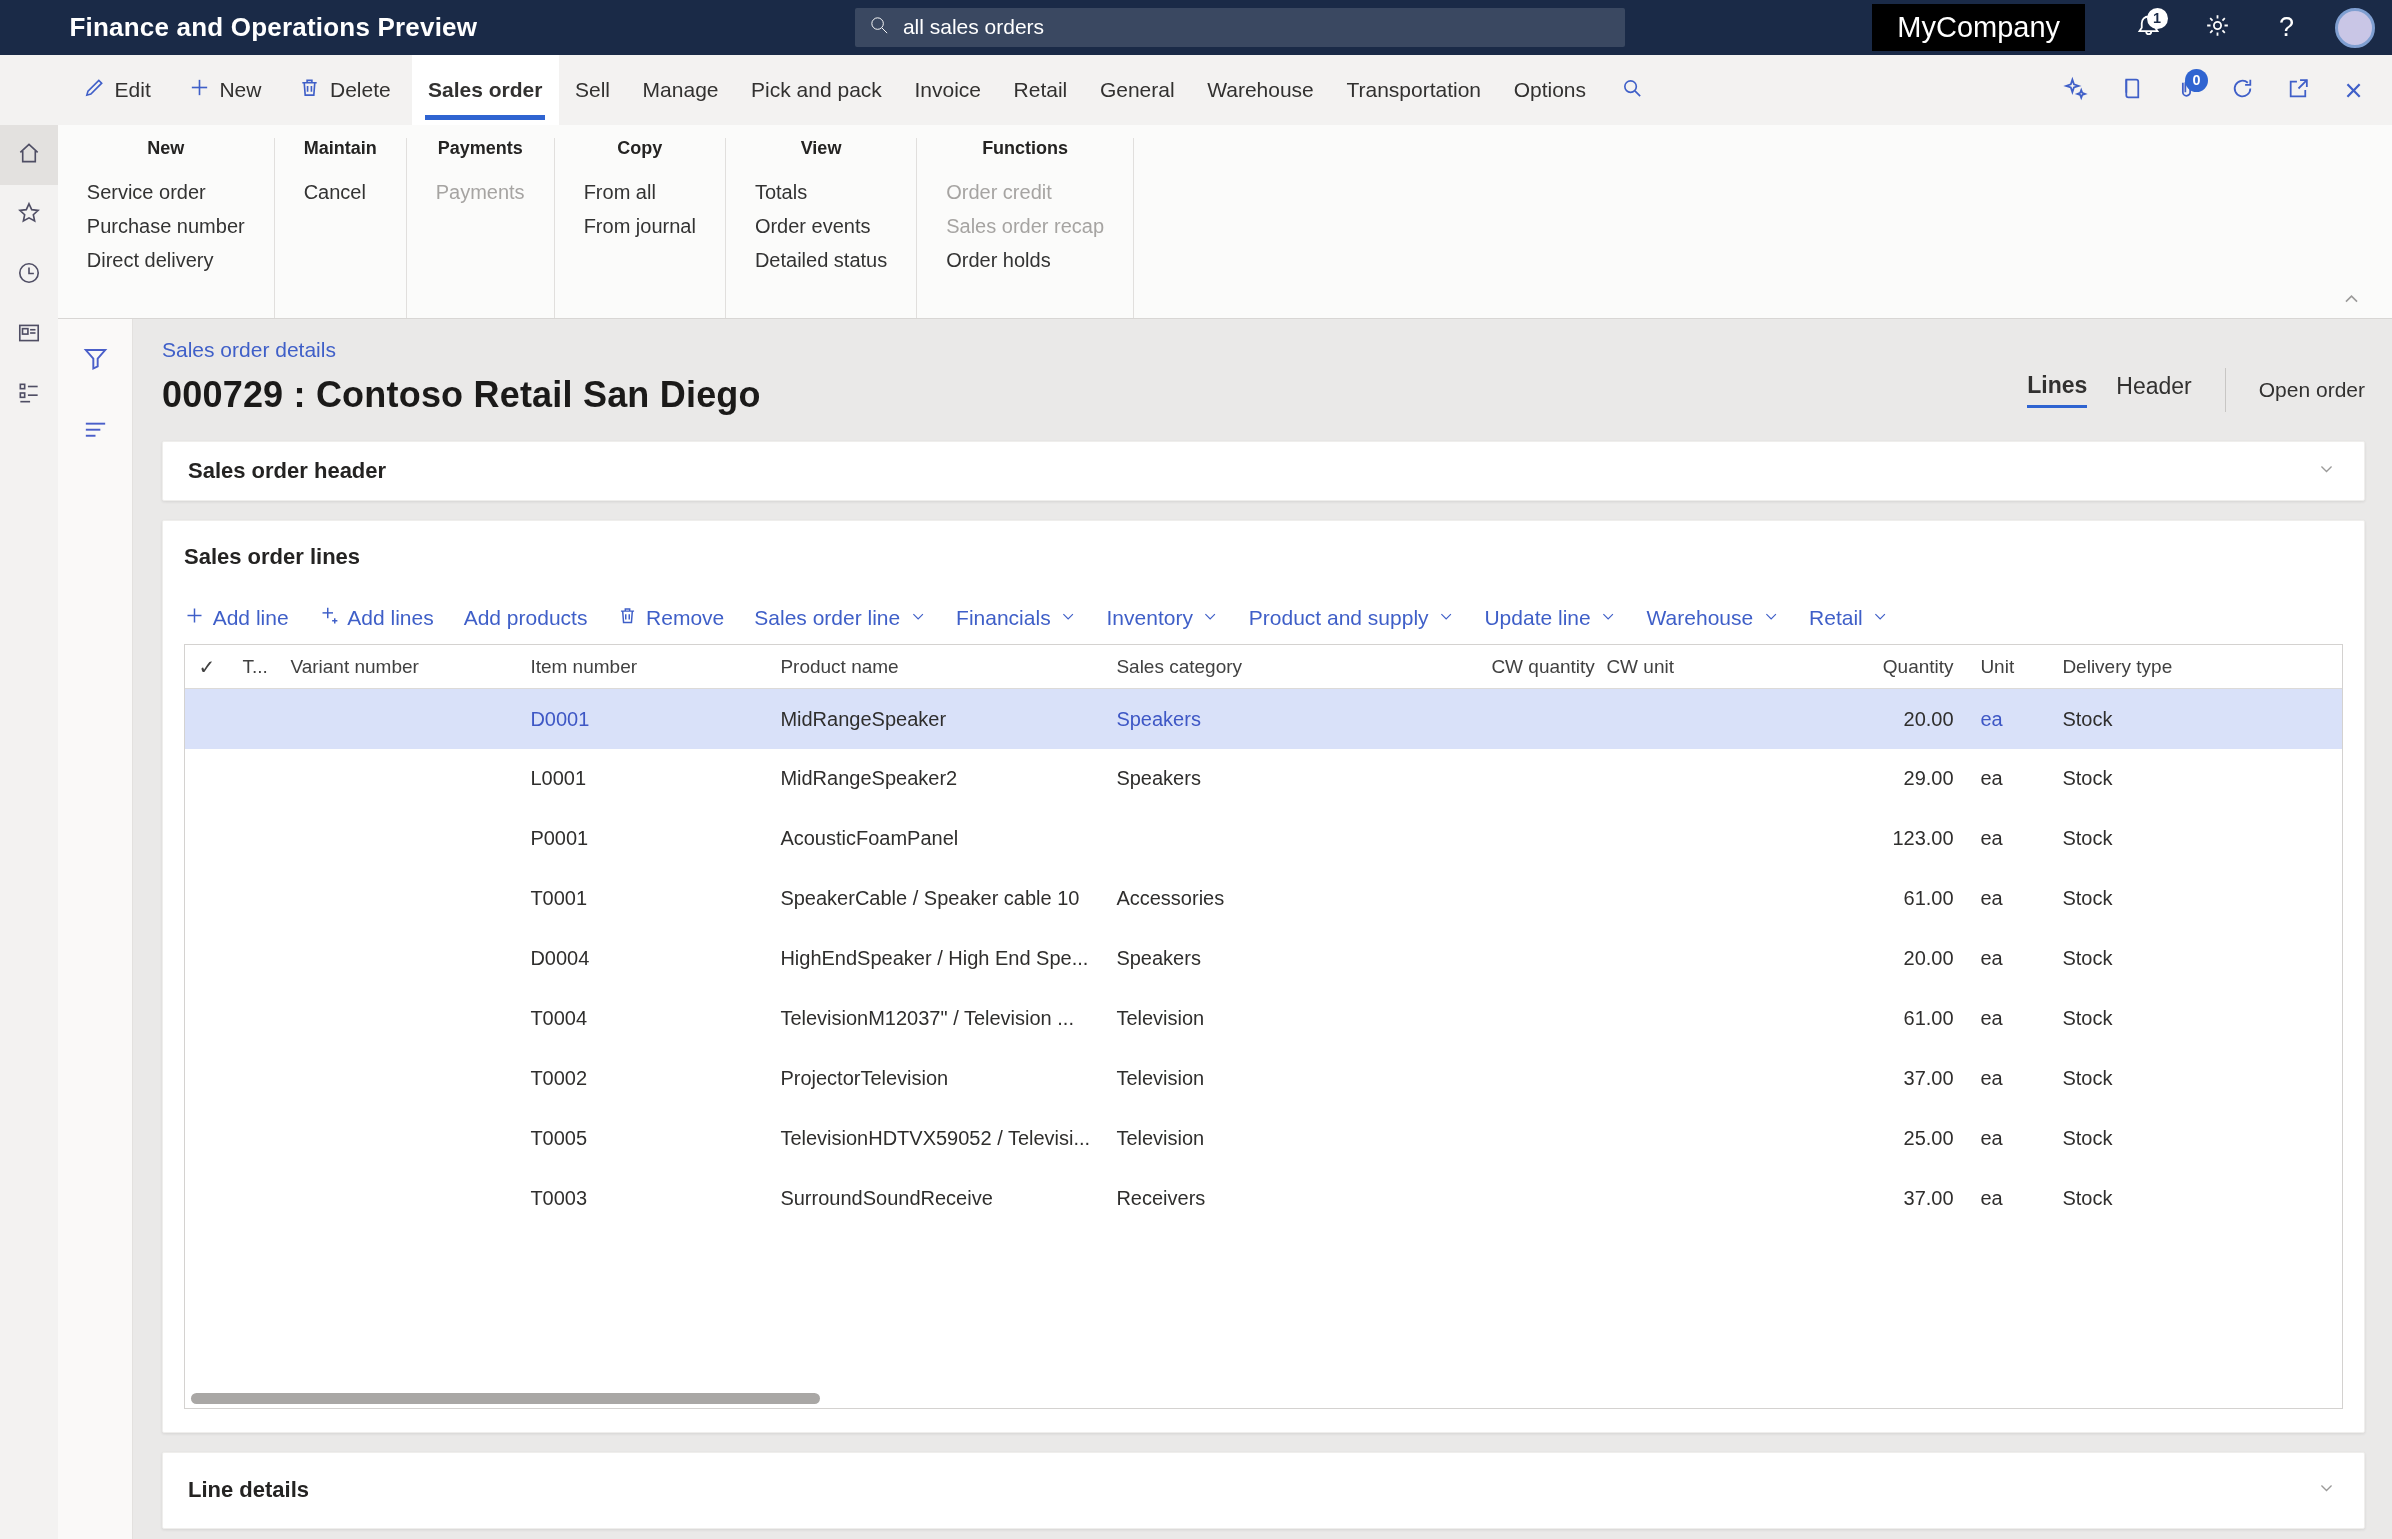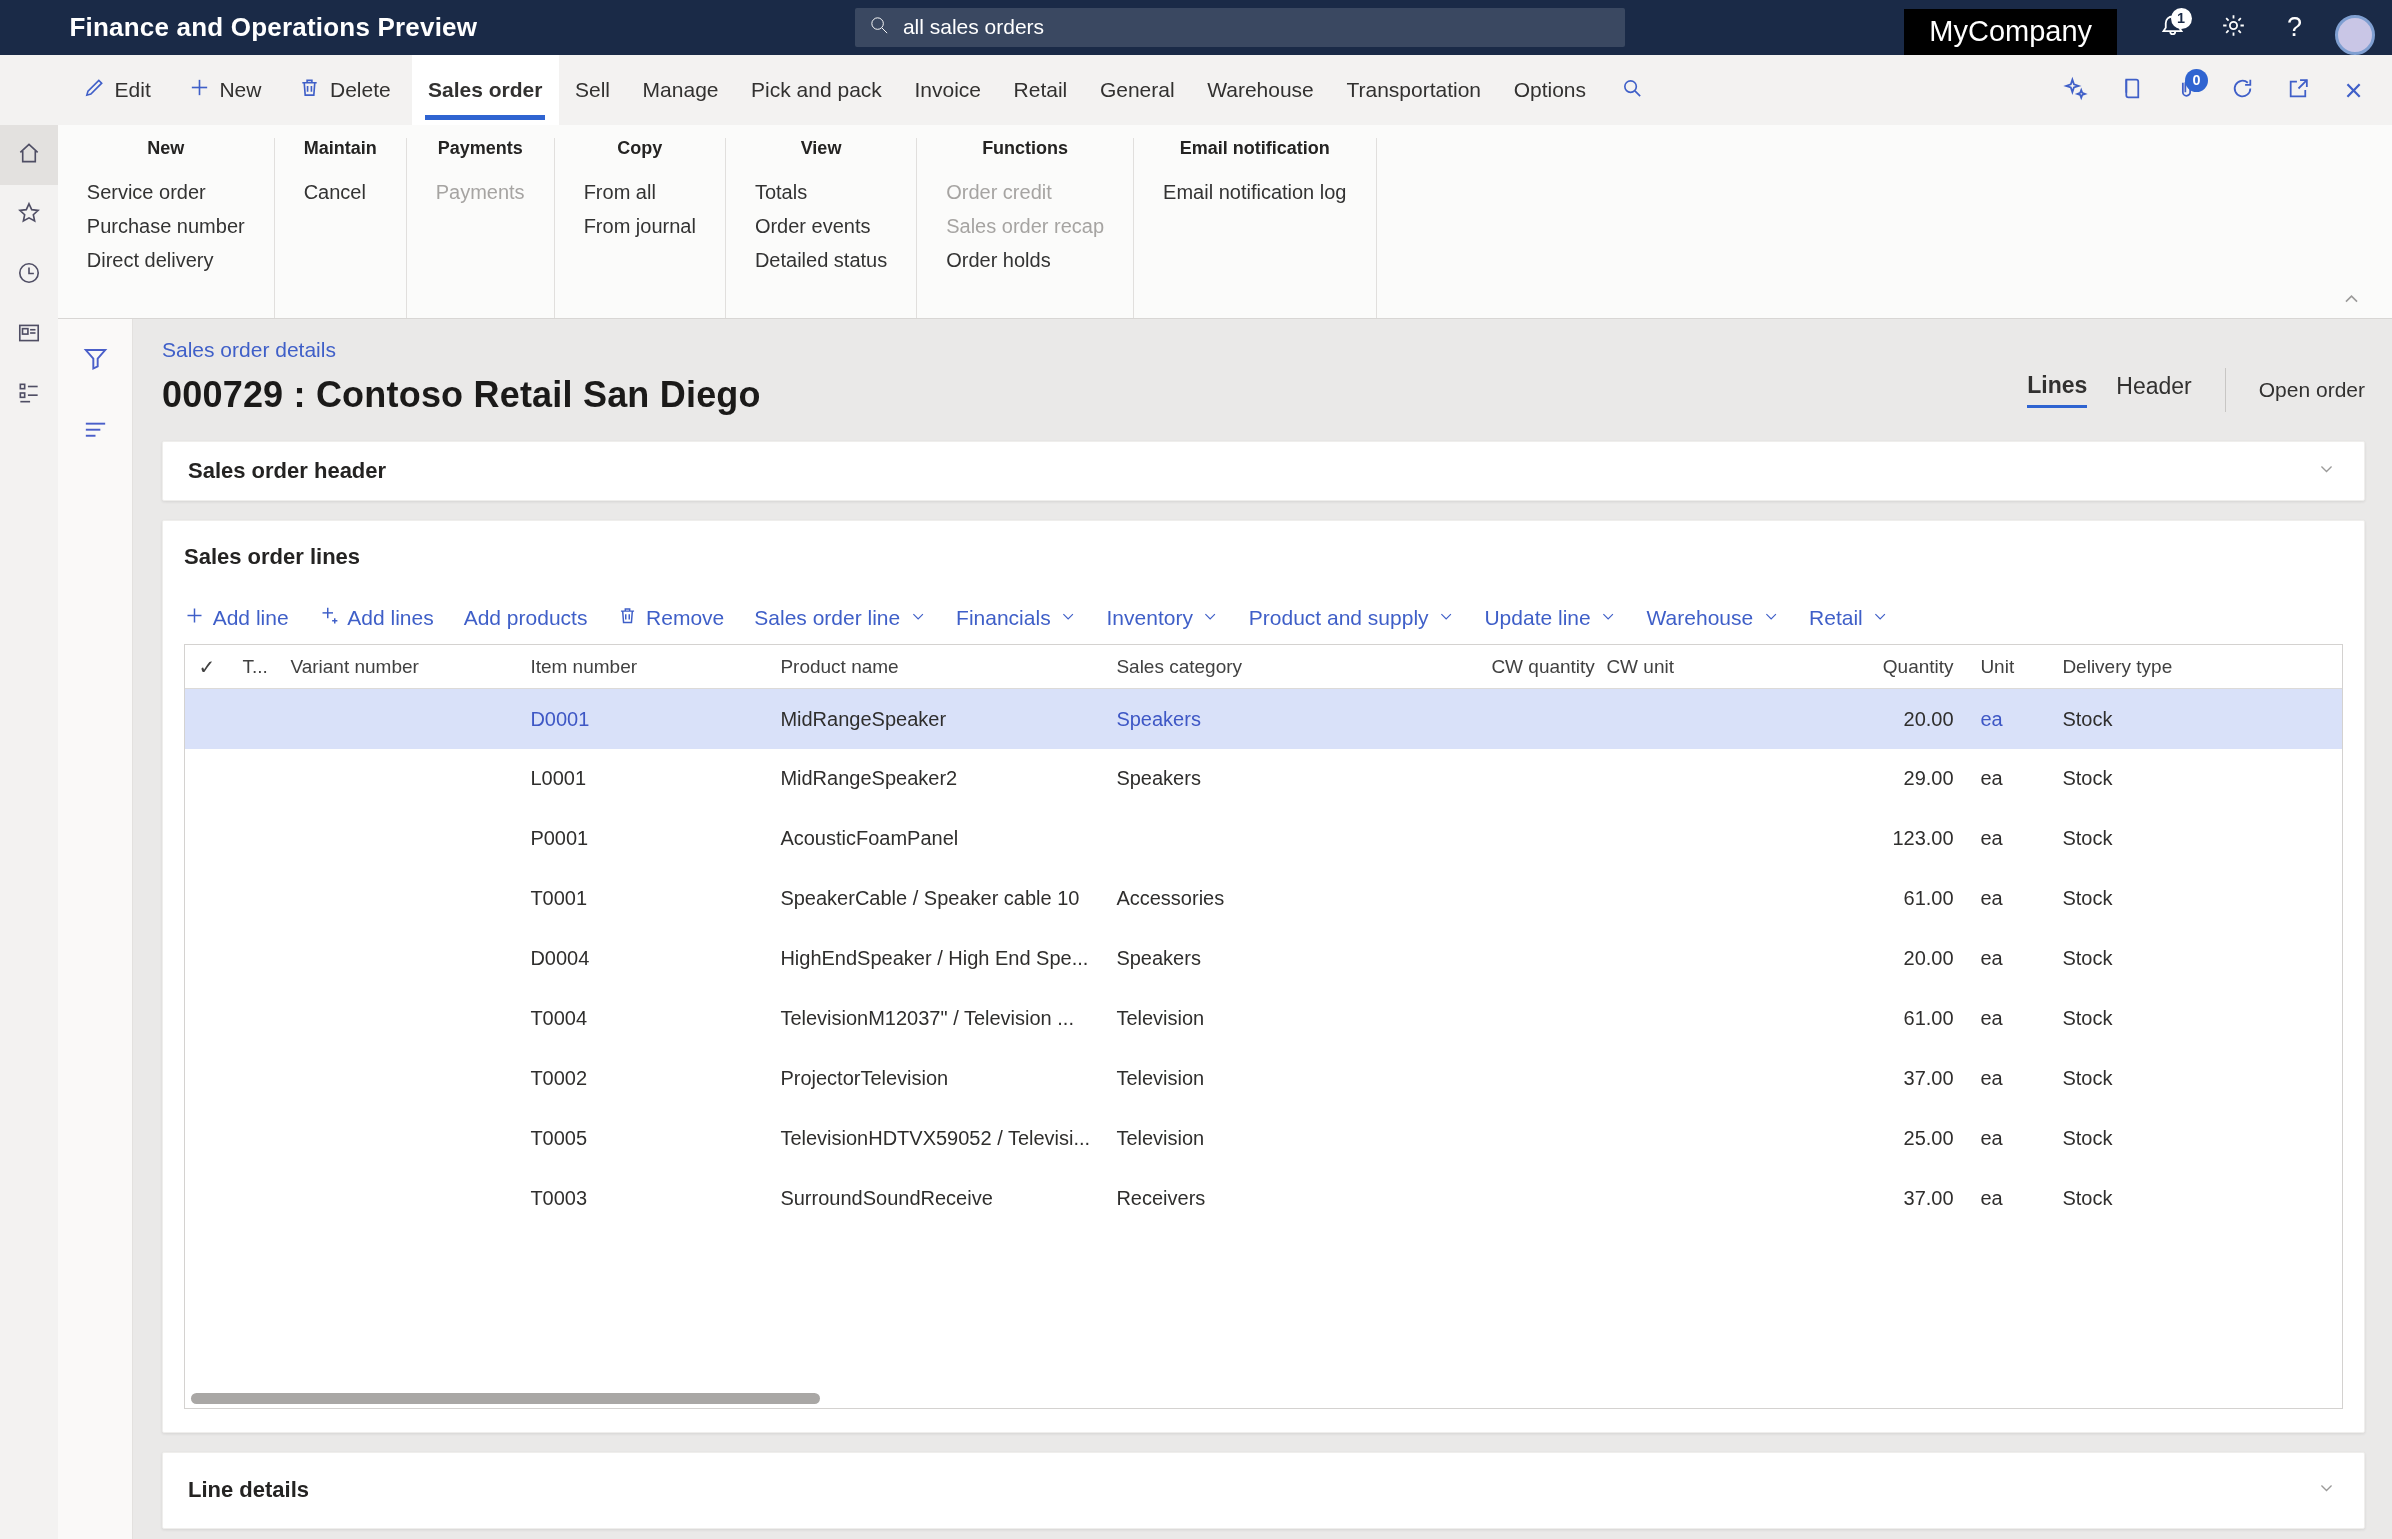--- a/index.html
+++ b/index.html
@@ -7,21 +7,21 @@
   body { font-family:"Liberation Sans", sans-serif; background:#eae9e8; color:#323130; }
 
   
   .topbar { position:relative; height:55px; background:#1a2a47; display:flex; align-items:center; color:#fff; }
   .waffle-btn { width:58px; height:55px; display:flex; align-items:center; justify-content:center; cursor:pointer; }
   .app-title { font-size:26px; font-weight:bold; margin-left:11.5px; letter-spacing:0.2px; }
   .top-search { position:absolute; left:855px; top:7.7px; width:770px; height:39px; background:rgba(255,255,255,.14);
                 display:flex; align-items:center; padding:0 13.4px; border-radius:1.9px; }
   .top-search svg { width:23px; height:23px; stroke:#fff; }
   .top-search input { background:transparent; border:none; outline:none; color:#fff; font-size:21px; margin-left:11.5px; width:672px; font-family:inherit; }
-  .top-right { margin-left:auto; display:flex; align-items:flex-end; gap:0; padding-right:17.3px; }
+  .top-right { margin-left:auto; display:flex; align-items:center; gap:8px; padding-right:17.3px; }
   .company-box { background:#000; color:#fff; font-size:29px; padding:6.7px 25px; margin-right:25px; cursor:pointer; }
   .top-icon { position:relative; width:61px; height:55px; display:flex; align-items:center; justify-content:center; cursor:pointer; color:#fff; }
   .top-icon svg { width:27px; height:27px; stroke:#fff; fill:none; stroke-width:1.6; }
   .help-glyph { font-size:27px; color:#fff; }
   .bell-badge { position:absolute; top:7.7px; right:11.5px; min-width:21px; height:21px; border-radius:10.6px; background:#fff;
                 color:#1a2a47; font-size:14.4px; font-weight:bold; display:flex; align-items:center; justify-content:center; }
   .avatar { width:40px; height:40px; border-radius:50%; background:#c9c6e6; border:3.8px solid #7f9fd1; margin-left:9.6px; cursor:pointer; }
 
   
   .frame { display:flex; height:1484px; }
@@ -306,24 +306,20 @@
           <div class="rb-item">Totals</div>
           <div class="rb-item">Order events</div>
           <div class="rb-item">Detailed status</div>
         </div>
         <div class="rb-group">
           <div class="rb-title">Functions</div>
           <div class="rb-item disabled">Order credit</div>
           <div class="rb-item disabled">Sales order recap</div>
           <div class="rb-item">Order holds</div>
         </div>
-        <div class="rb-group">
-          <div class="rb-title">Email notification</div>
-          <div class="rb-item">Email notification log</div>
-        </div>
         <div class="rb-collapse"><span><svg viewBox="0 0 24 24" xmlns="http://www.w3.org/2000/svg">
               <polyline points="5,16 12,9 19,16" fill="none"></polyline>
             </svg></span></div>
     </div>
 
     <div class="content">
       <div class="filter-rail" id="filterRail">
           <div class="fr-btn"><span><svg viewBox="0 0 24 24" xmlns="http://www.w3.org/2000/svg">
                 <path fill="none" d="M4 5h16l-6.2 7v6.5l-3.6 1.8V12L4 5Z"></path>
               </svg></span></div>

